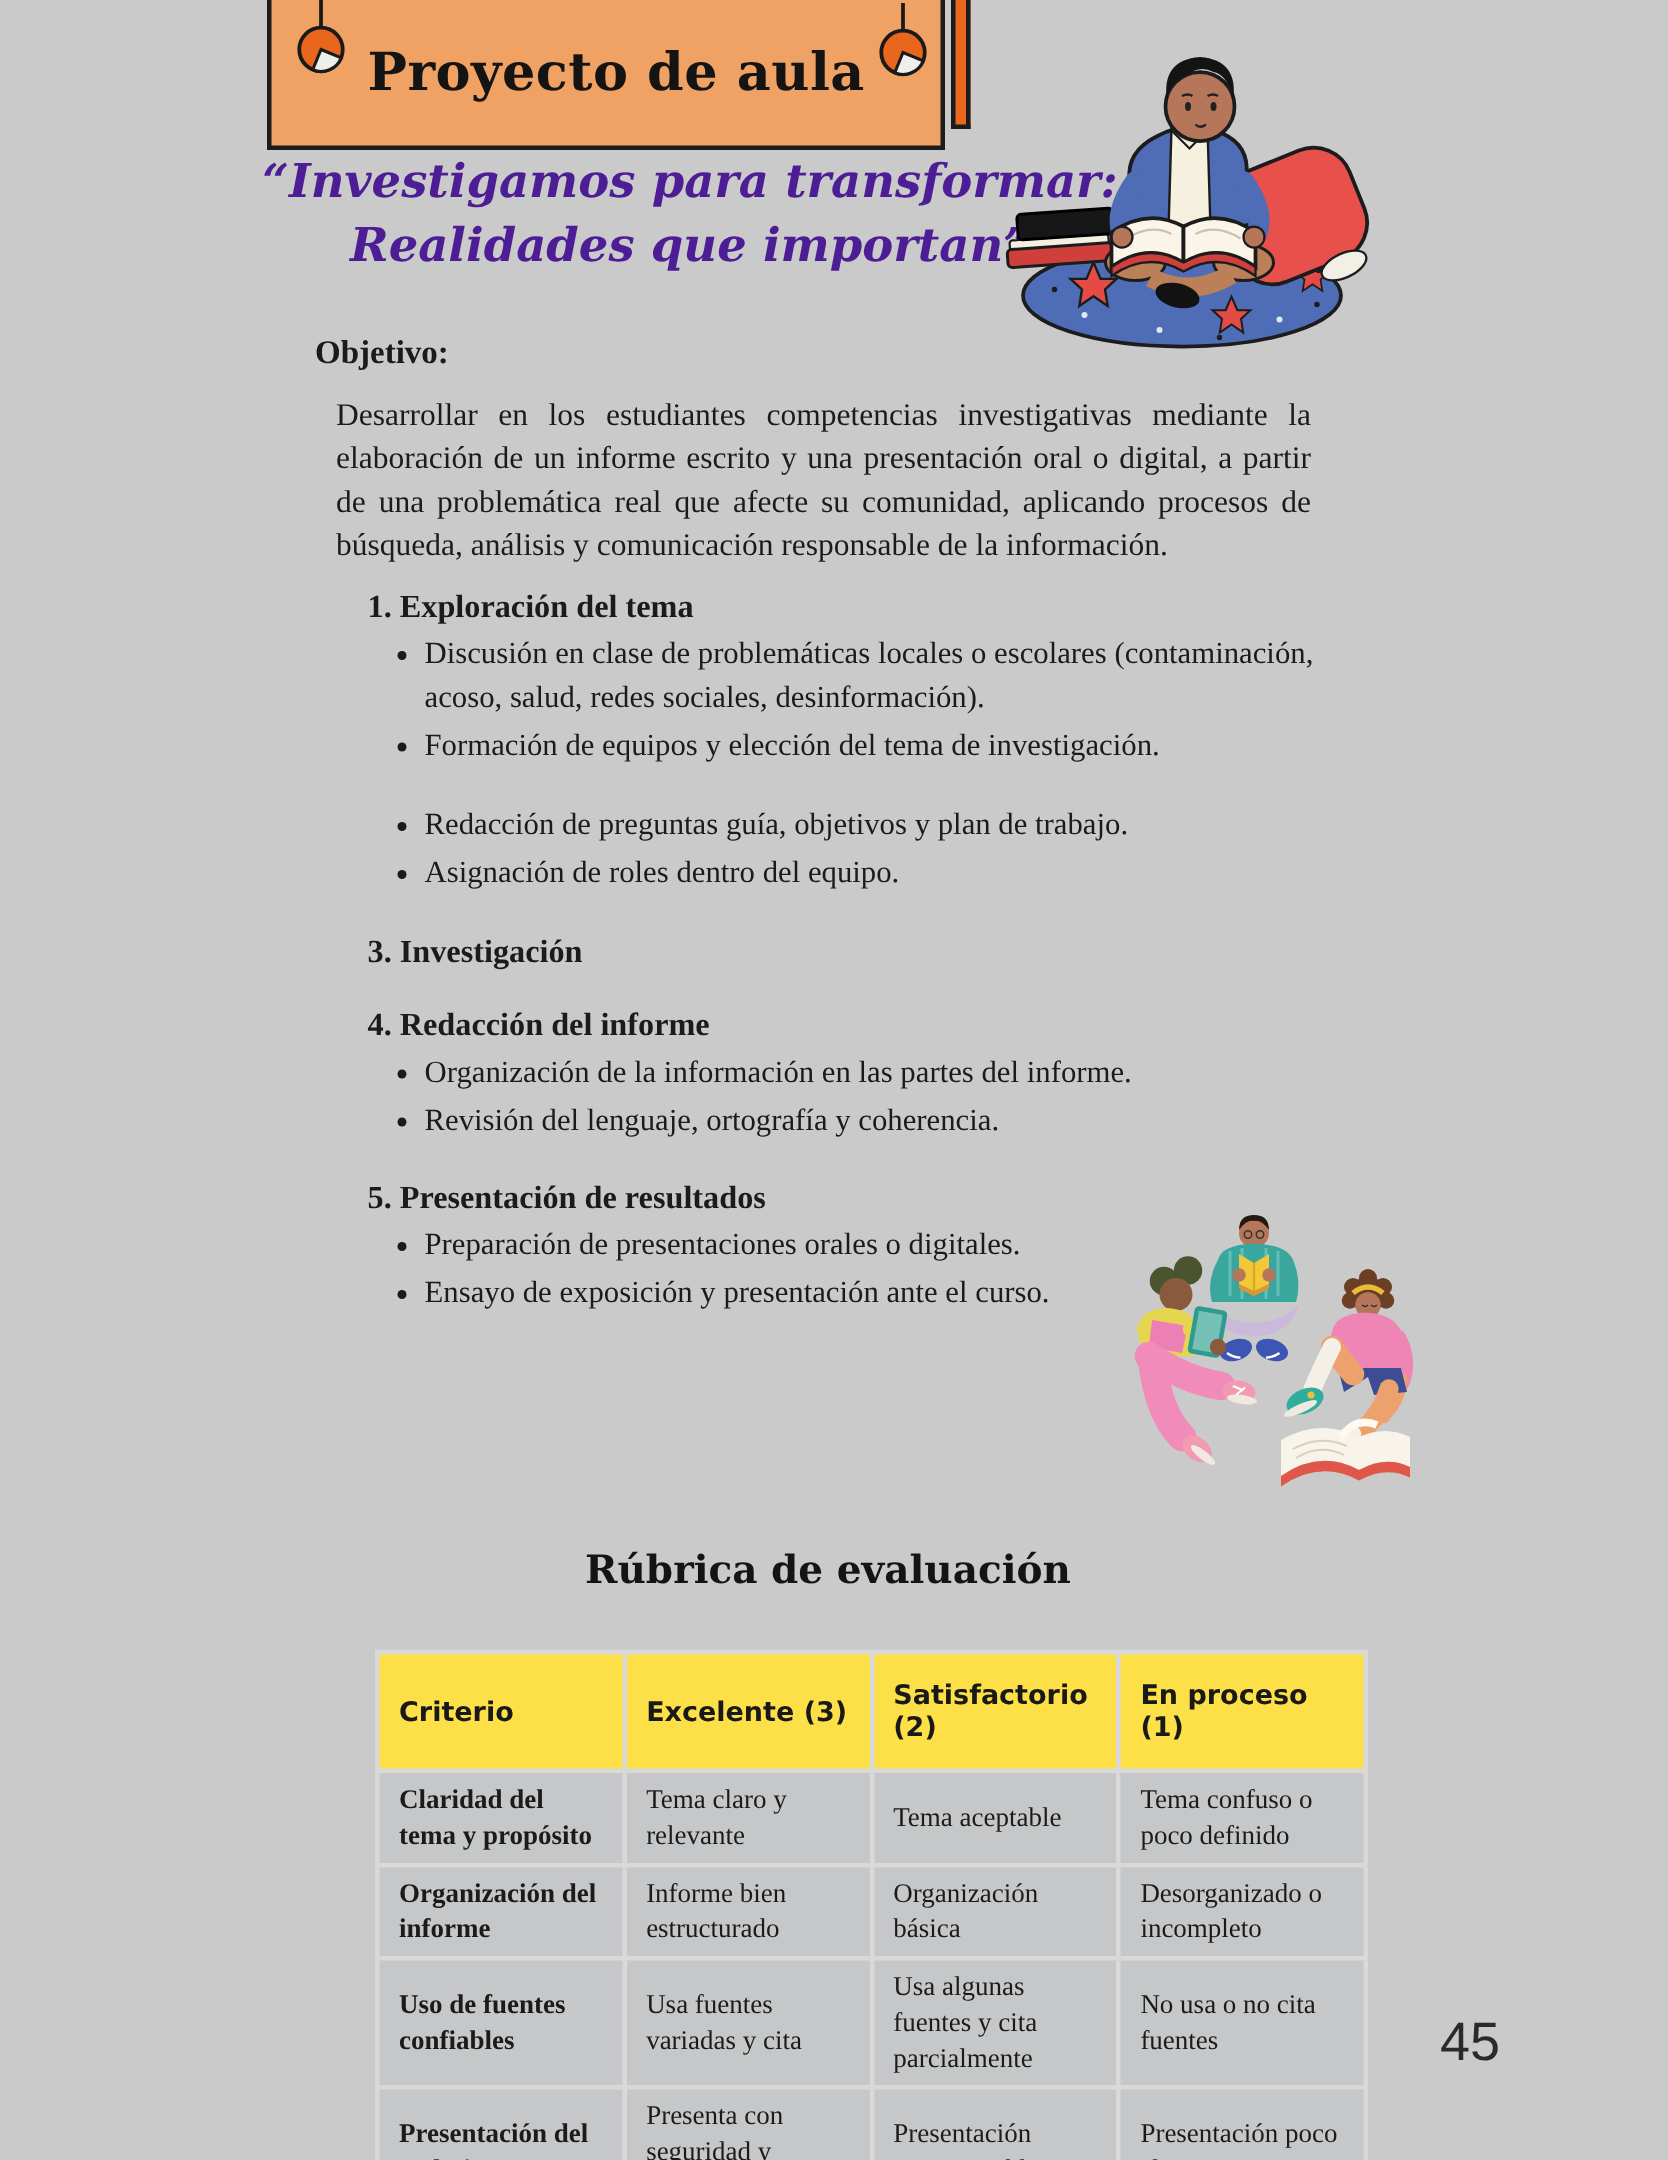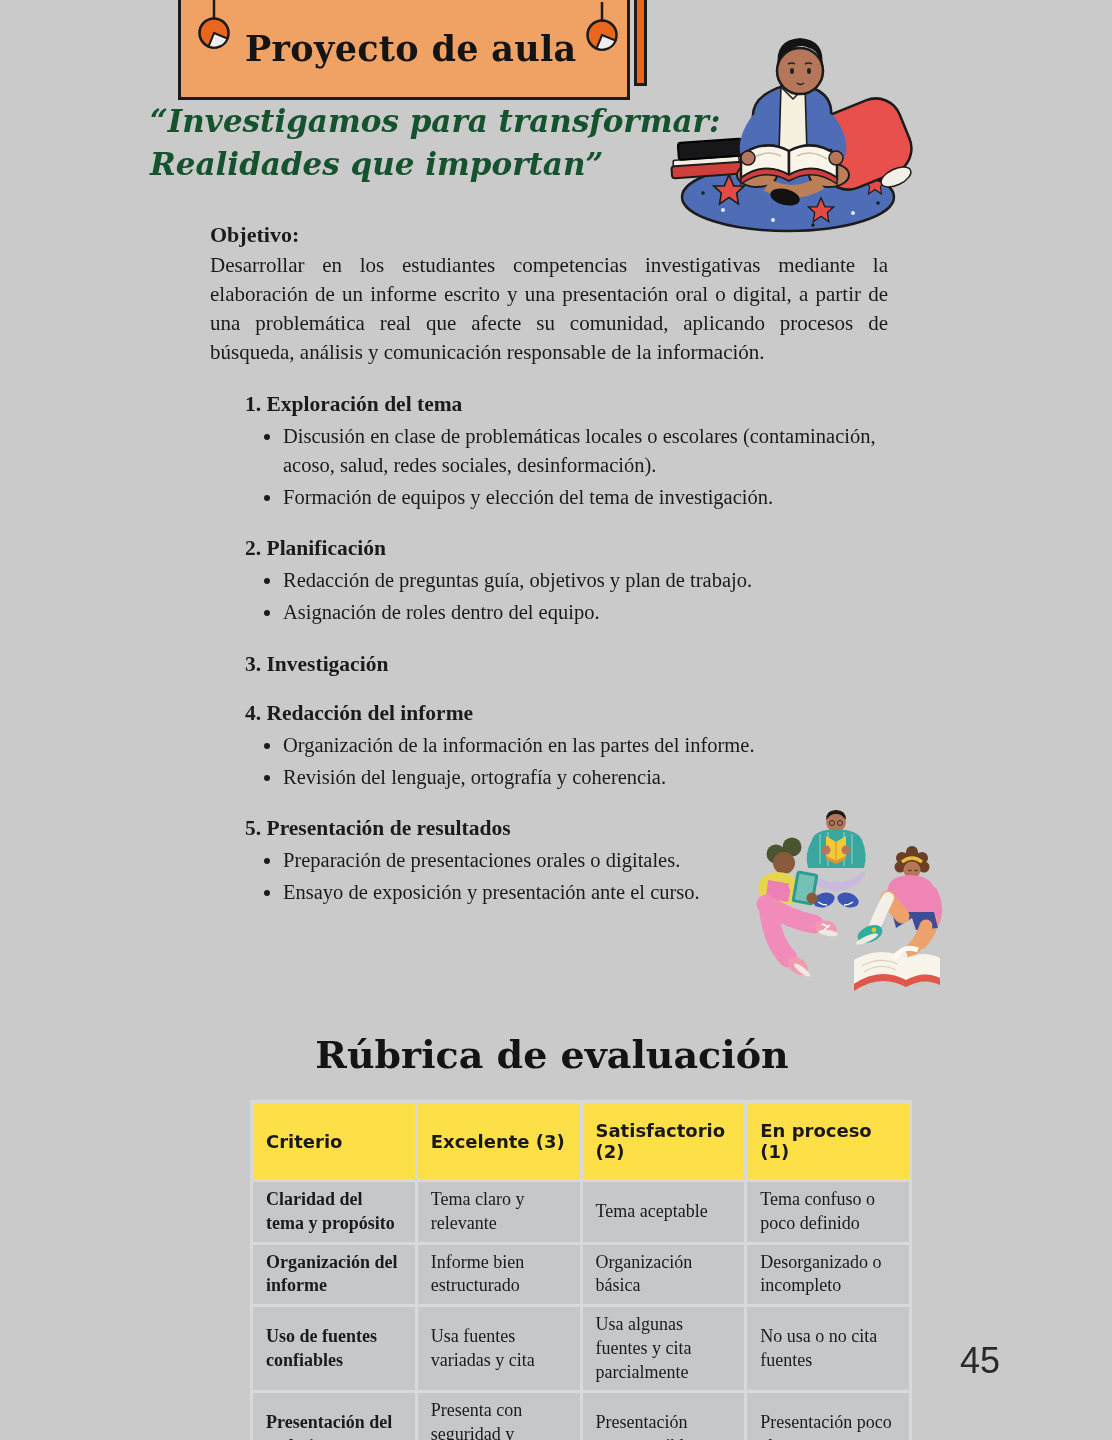--- a/index.html
+++ b/index.html
@@ -9,39 +9,39 @@
   
   .banner{left:178px;top:0;width:452px;height:100px;background:#efa263;
           border:3px solid #1c1c1c;border-top:none;box-sizing:border-box;
           display:flex;align-items:center;padding-left:64px;}
   .banner-title{font-family:"DejaVu Serif",serif;font-weight:700;font-size:35px;color:#141414;letter-spacing:.3px;}
   .banner-bar{left:634px;top:0;width:13px;height:86px;background:#e8671c;
               border:3px solid #1c1c1c;border-top:none;box-sizing:border-box;}
   .orn-left{left:196px;top:0;}
   .orn-right{left:584px;top:2px;}
   
-  .main-title{left:150px;top:100px;width:620px;text-align:left;
+  .main-title{left:150px;top:100px;width:620px;text-align:center;
               font-family:"DejaVu Serif",serif;font-weight:700;font-style:italic;
-              font-size:31px;line-height:1.38;color:#14532d;}
+              font-size:31px;line-height:1.38;color:#4c1d95;}
   
   .objective{left:210px;top:222px;width:678px;}
   .objective-heading{font-size:22px;font-weight:700;margin-bottom:3px;}
-  .objective-text{margin:0;font-size:21px;line-height:1.38;text-align:justify;font-family:Liberation Serif, serif;}
+  .objective-text{margin:14px;font-size:21px;line-height:1.38;text-align:justify;font-family:Liberation Serif, serif;}
   
   .sections{left:245px;top:392px;width:685px;}
   .section{margin-bottom:24px;}
   .section h3{font-size:21.5px;margin:0 0 5px 0;font-weight:700;}
   .section ul{margin:0;padding-left:38px;}
   .section li{font-size:20.5px;line-height:1.42;margin-bottom:3px;}
   
   .illo-boy{left:653px;top:25px;}
   .illo-group{left:742px;top:792px;}
   
   .rubric-title{left:222px;top:1032px;width:660px;text-align:center;margin:0;
-                font-family:"DejaVu Serif",serif;font-weight:700;font-size:38px;color:#141414;}
+                font-family:"DejaVu Serif",serif;font-weight:700;font-size:26px;color:#141414;}
   table.rubric{left:250px;top:1100px;width:662px;border-collapse:collapse;table-layout:fixed;}
   .rubric th{background:#fde047;font-family:"DejaVu Sans","Liberation Sans",sans-serif;
              font-size:18px;font-weight:700;text-align:left;padding:17px 13px;
              border:3px solid #d9d9d9;color:#191919;}
   .rubric td{background:#c5c7c8;font-size:18px;line-height:1.32;padding:6px 13px;
              border:3px solid #d9d9d9;height:46px;vertical-align:middle;}
   .rubric td.crit{font-weight:700;}
   
   .page-number{left:960px;top:1340px;font-family:"Liberation Sans",sans-serif;
                font-size:36px;color:#2a2a2a;}
@@ -128,21 +128,20 @@
 
 <div class="abs sections">
   <div class="section">
     <h3>1. Exploración del tema</h3>
     <ul>
       <li>Discusión en clase de problemáticas locales o escolares (contaminación, acoso, salud, redes sociales, desinformación).</li>
       <li>Formación de equipos y elección del tema de investigación.</li>
     </ul>
   </div>
   <div class="section">
-    <h3>2. Planificación</h3>
     <ul>
       <li>Redacción de preguntas guía, objetivos y plan de trabajo.</li>
       <li>Asignación de roles dentro del equipo.</li>
     </ul>
   </div>
   <div class="section">
     <h3>3. Investigación</h3>
   </div>
   <div class="section">
     <h3>4. Redacción del informe</h3>

